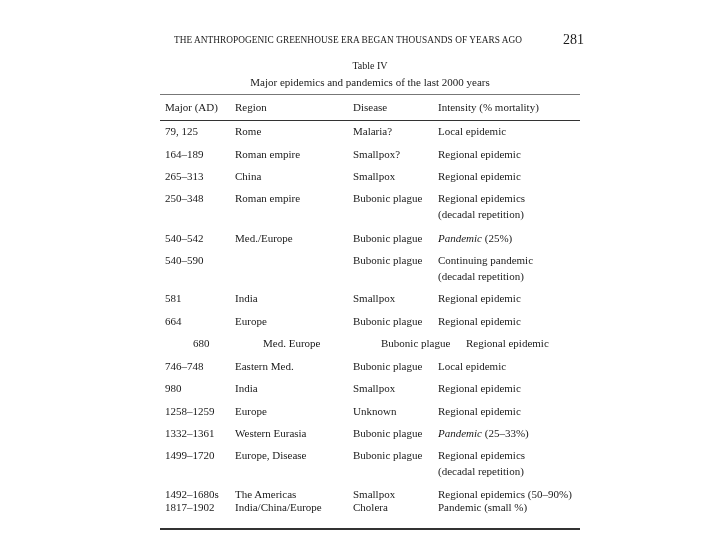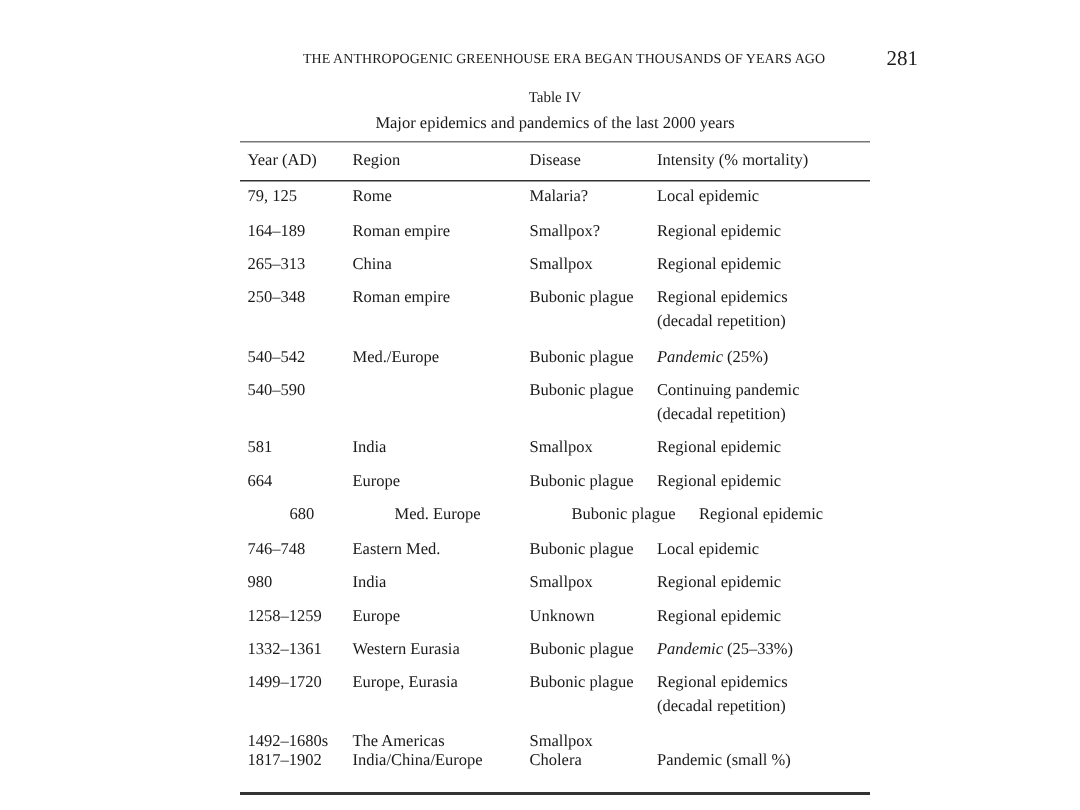--- a/index.html
+++ b/index.html
@@ -10,21 +10,21 @@
     body {
       width: 720px;
       height: 540px;
       position: relative;
       overflow: hidden;
       font-family: "Liberation Serif", "DejaVu Serif", serif;
       color: #1a1a1a;
     }
     .running-head {
       position: absolute;
-      left: 202px;
+      left: 174px;
       top: 33px;
       width: 410px;
       height: 16px;
     }
     .running-title {
       position: absolute;
       left: 0;
       top: 2px;
       font-size: 9.3px;
       letter-spacing: 0.05px;
@@ -98,21 +98,21 @@
 
 <div class="table-label">Table IV</div>
 <div class="table-caption">Major epidemics and pandemics of the last 2000 years</div>
 
 <div class="rule top"></div>
 <div class="rule mid"></div>
 <div class="rule bottom"></div>
 
 <div class="table">
   <div class="row" style="top:99px">
-    <span class="cell c-year">Year (AD)</span>
+    <span class="cell c-year">Major (AD)</span>
     <span class="cell c-region">Region</span>
     <span class="cell c-disease">Disease</span>
     <span class="cell c-intensity">Intensity (% mortality)</span>
   </div>
   <div id="rows">
       <div class="row" style="top: 123px;">
         <span class="cell c-year">79, 125</span>
         <span class="cell c-region">Rome</span>
         <span class="cell c-disease">Malaria?</span>
         <span class="cell c-intensity"><span><span class="italic"></span><span>Local epidemic</span></span><span class="line2"></span></span>
@@ -183,28 +183,29 @@
         <span class="cell c-intensity"><span><span class="italic"></span><span>Regional epidemic</span></span><span class="line2"></span></span>
       </div>
       <div class="row" style="top: 425px;">
         <span class="cell c-year">1332–1361</span>
         <span class="cell c-region">Western Eurasia</span>
         <span class="cell c-disease">Bubonic plague</span>
         <span class="cell c-intensity"><span><span class="italic">Pandemic</span><span> (25–33%)</span></span><span class="line2"></span></span>
       </div>
       <div class="row" style="top: 447px;">
         <span class="cell c-year">1499–1720</span>
-        <span class="cell c-region">Europe, Eurasia</span>
+        <span class="cell c-region">Europe, Disease</span>
         <span class="cell c-disease">Bubonic plague</span>
         <span class="cell c-intensity"><span><span class="italic"></span><span>Regional epidemics</span></span><span class="line2">(decadal repetition)</span></span>
       </div>
       <div class="row" style="top: 486px;">
         <span class="cell c-year">1492–1680s</span>
         <span class="cell c-region">The Americas</span>
         <span class="cell c-disease">Smallpox</span>
+        <span class="cell c-intensity"><span><span class="italic"></span><span>Regional epidemics (50–90%)</span></span><span class="line2"></span></span>
       </div>
       <div class="row" style="top: 499px;">
         <span class="cell c-year">1817–1902</span>
         <span class="cell c-region">India/China/Europe</span>
         <span class="cell c-disease">Cholera</span>
         <span class="cell c-intensity"><span><span class="italic"></span><span>Pandemic (small %)</span></span><span class="line2"></span></span>
       </div>
     </div>
 </div>
 

